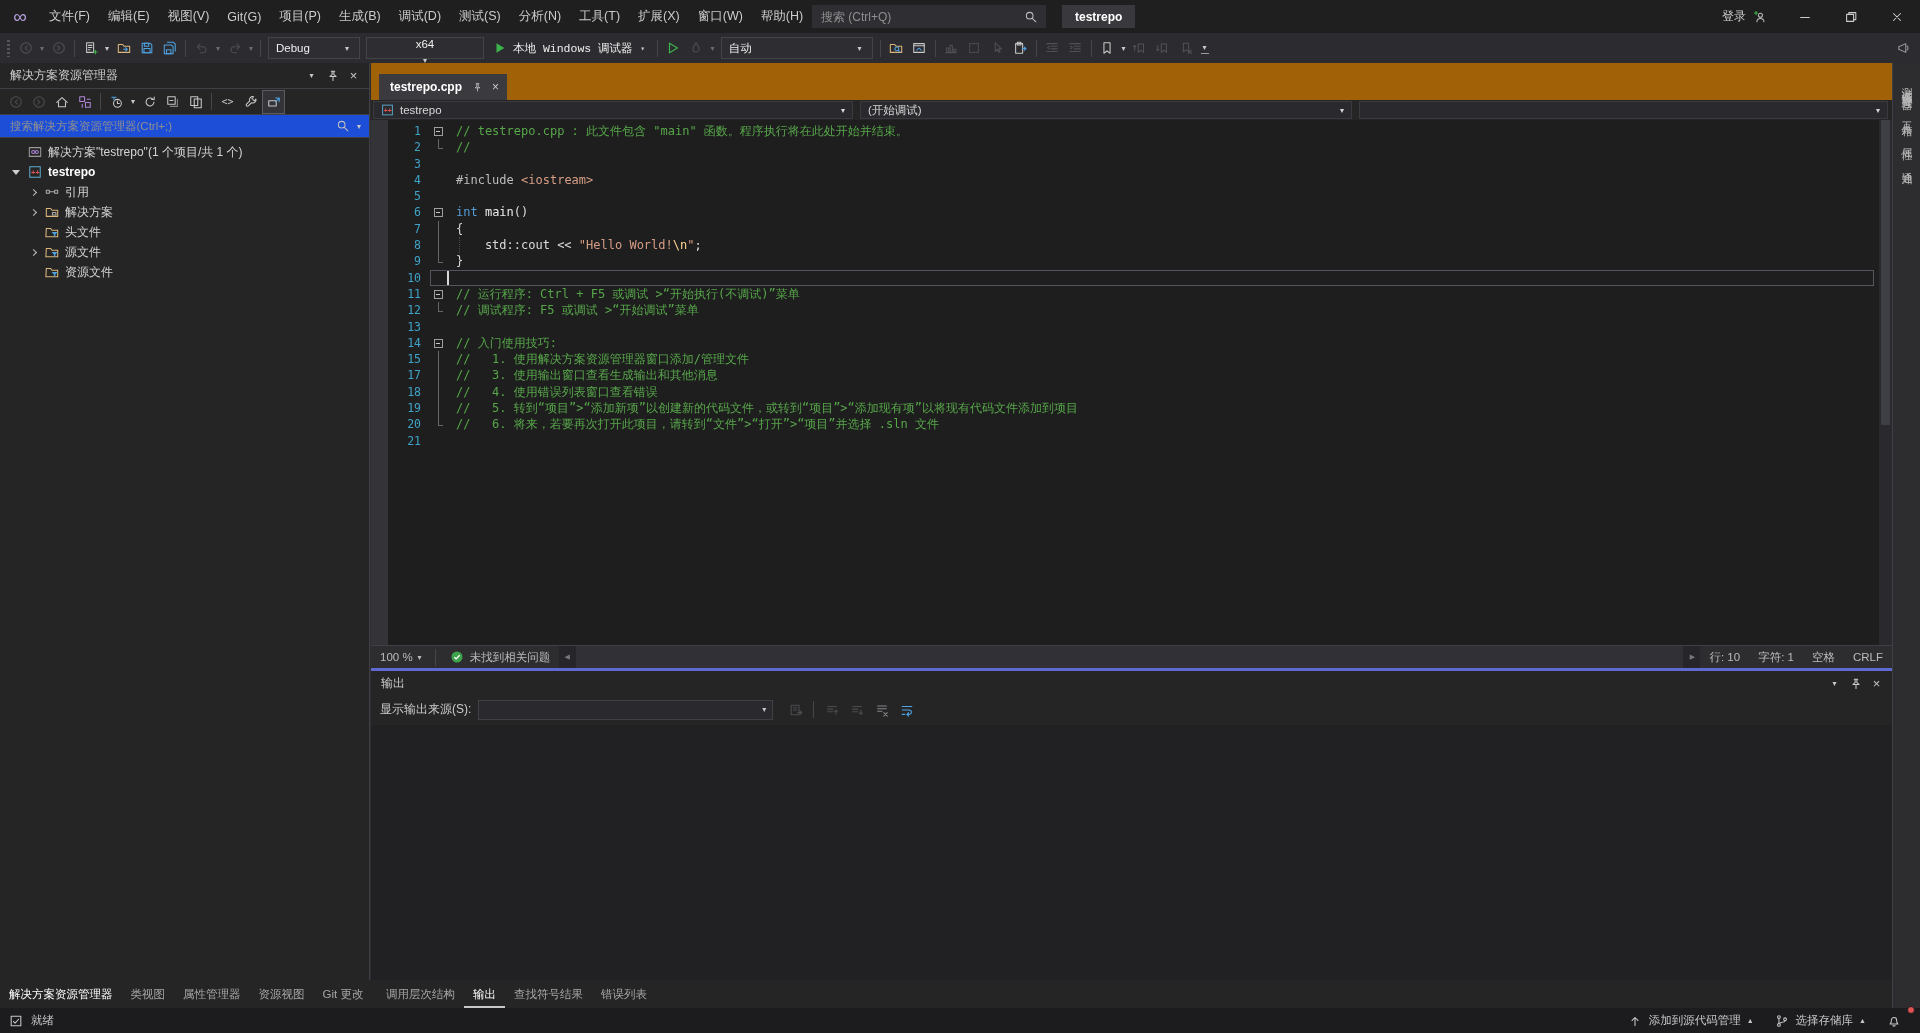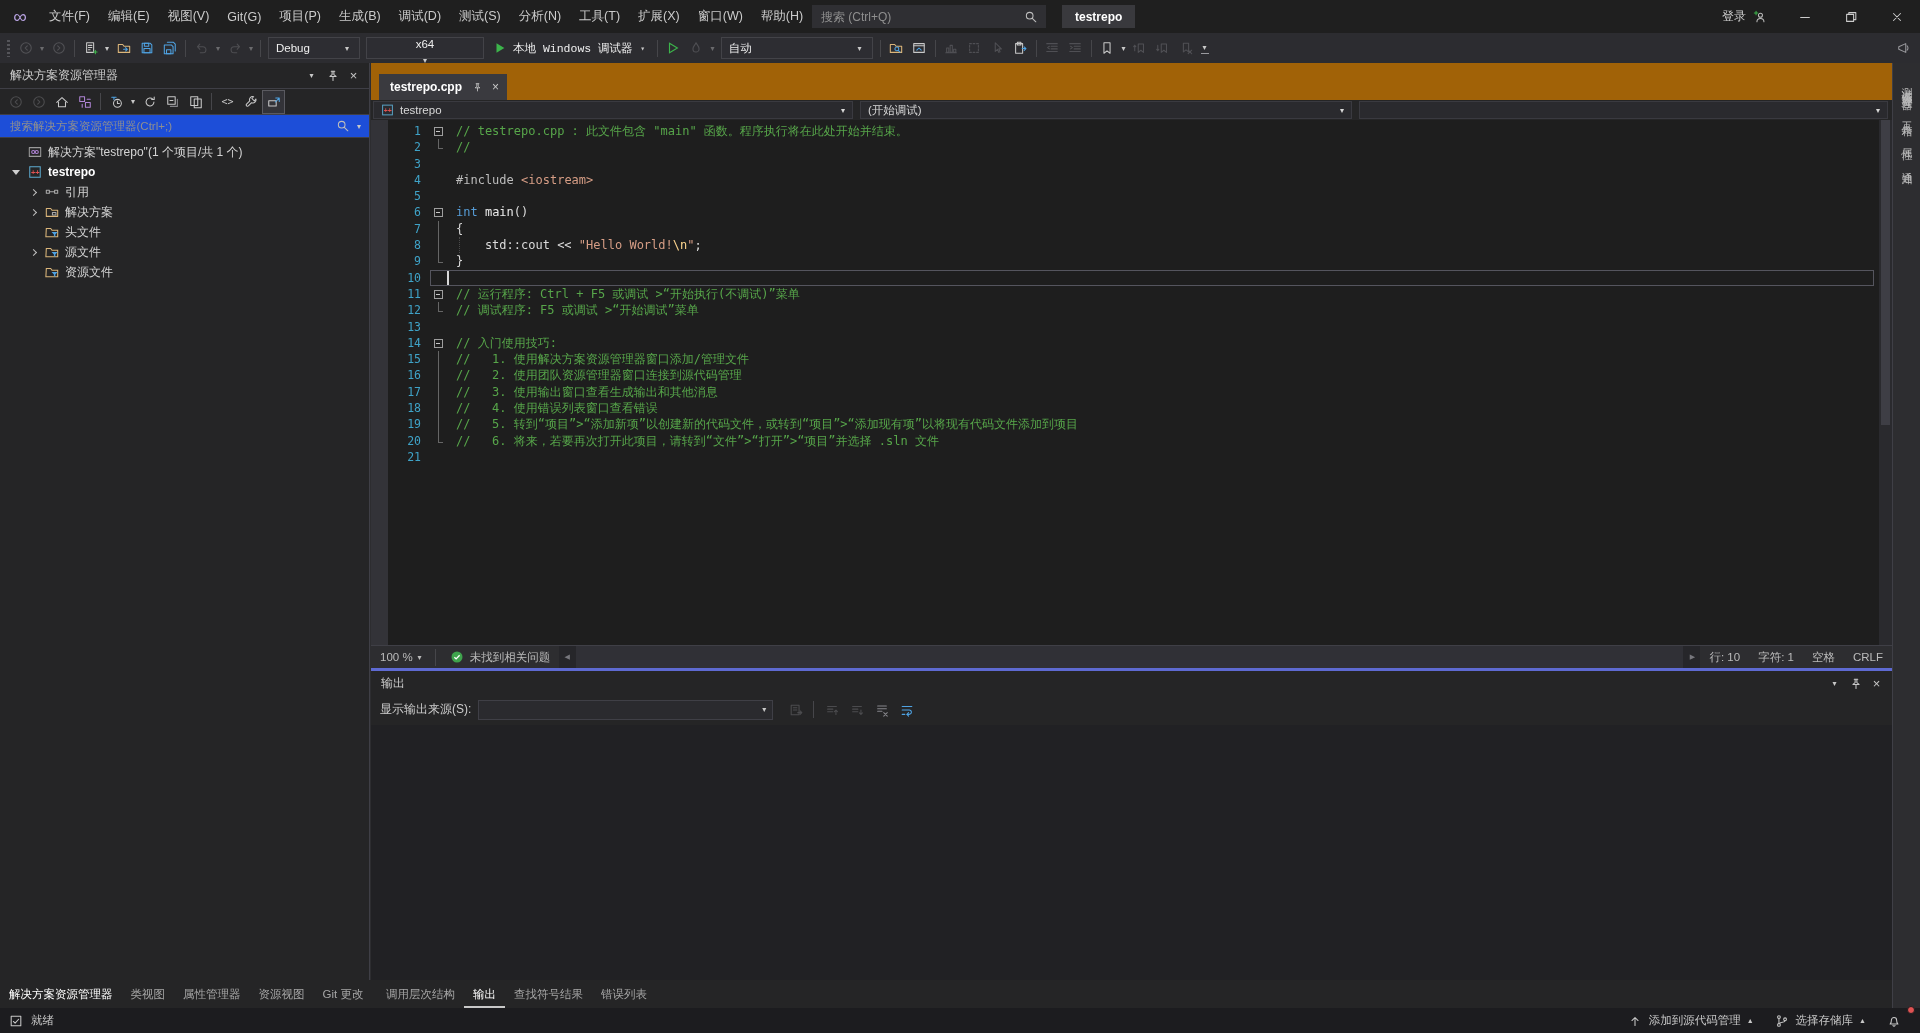--- a/index.html
+++ b/index.html
@@ -750,28 +750,20 @@
         <div class="crow">
           <span class="c-g"></span>
           <span class="c-n">15</span>
           <span class="c-f">
             <span class="fline"></span>
           </span>
           <span class="c-t"><span class="tk-c">//   1. 使用解决方案资源管理器窗口添加/管理文件</span></span>
         </div>
         <div class="crow">
           <span class="c-g"></span>
-          <span class="c-n">16</span>
-          <span class="c-f">
-            <span class="fline"></span>
-          </span>
-          <span class="c-t"><span class="tk-c">//   2. 使用团队资源管理器窗口连接到源代码管理</span></span>
-        </div>
-        <div class="crow">
-          <span class="c-g"></span>
           <span class="c-n">17</span>
           <span class="c-f">
             <span class="fline"></span>
           </span>
           <span class="c-t"><span class="tk-c">//   3. 使用输出窗口查看生成输出和其他消息</span></span>
         </div>
         <div class="crow">
           <span class="c-g"></span>
           <span class="c-n">18</span>
           <span class="c-f">

